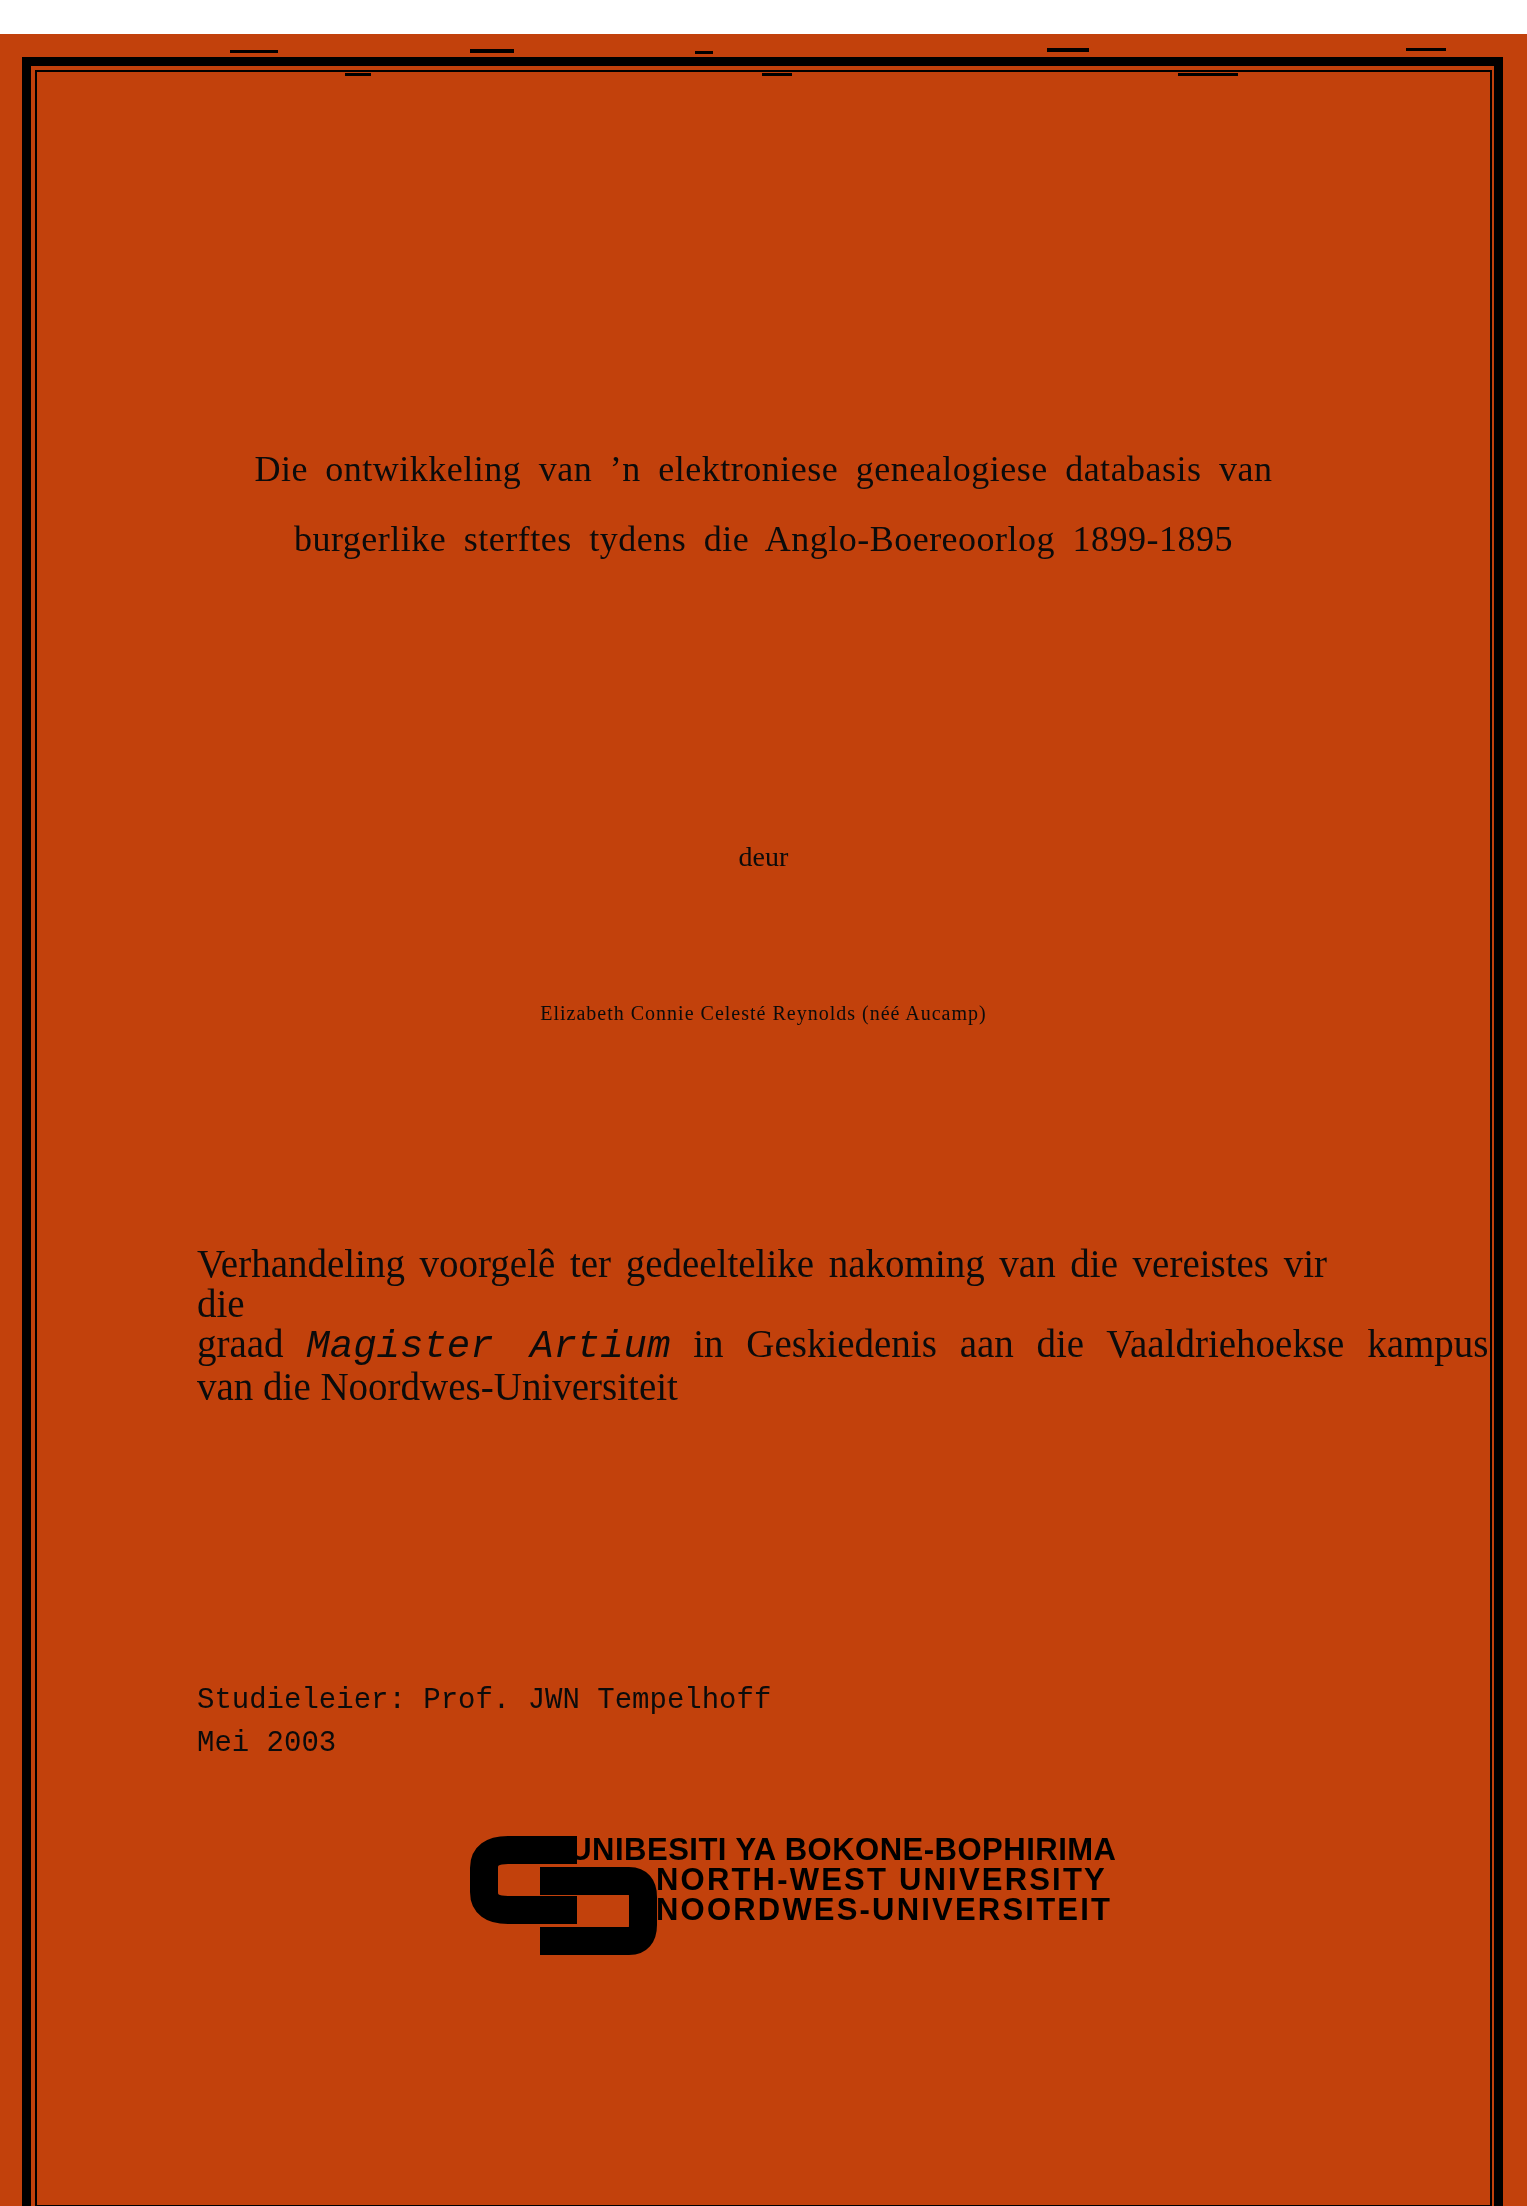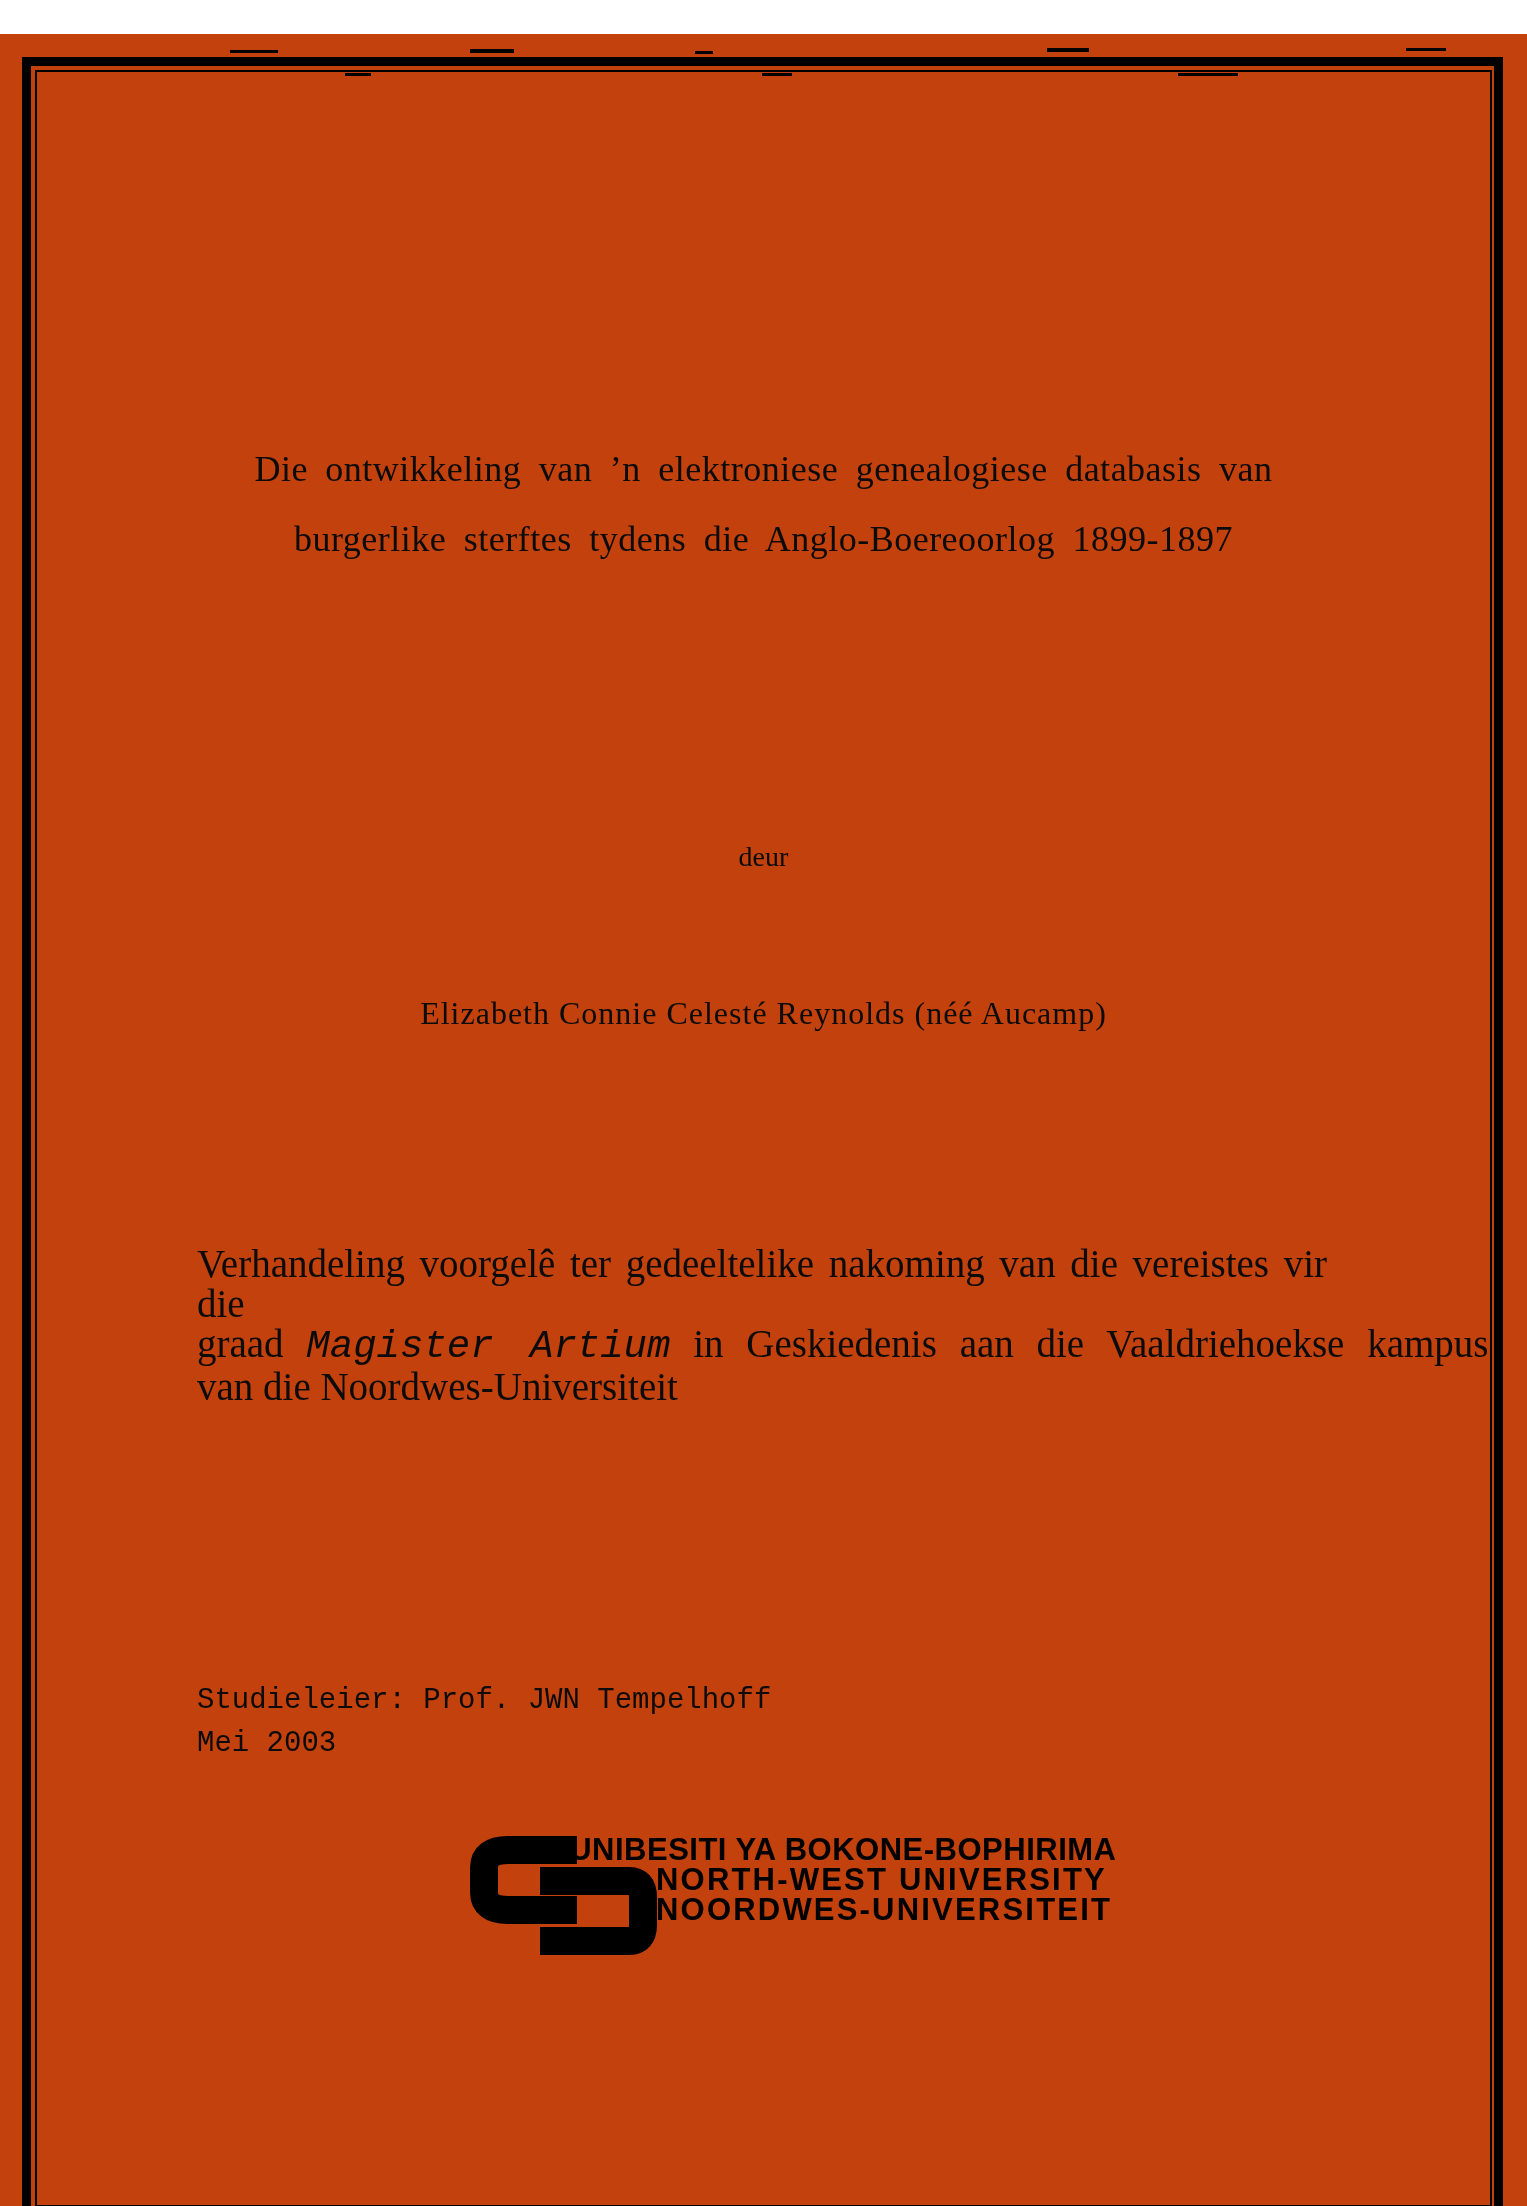--- a/index.html
+++ b/index.html
@@ -32,21 +32,21 @@
     font-size:36px;line-height:70px;
     word-spacing:8px;letter-spacing:0.5px;
     white-space:nowrap;
   }
   .byline{
     position:absolute;left:60px;top:806px;width:1407px;
     text-align:center;font-size:28px;line-height:34px;
   }
   .author{
     position:absolute;left:60px;top:960px;width:1407px;
-    text-align:center;font-size:32px;line-height:38px;
+    text-align:center;font-size:20px;line-height:38px;
     letter-spacing:1px;
   }
   .description{
     position:absolute;left:197px;top:1210px;width:1130px;
     font-size:39px;line-height:40px;
   }
   .desc-line-1{
     text-align:justify;
     text-align-last:justify;
     white-space:normal;
@@ -89,21 +89,21 @@
   <div class="speck" style="left:1406px;top:14px;width:40px;height:3px;"></div>
   <div class="speck" style="left:345px;top:39px;width:26px;height:3px;"></div>
   <div class="speck" style="left:762px;top:39px;width:30px;height:3px;"></div>
   <div class="speck" style="left:1178px;top:39px;width:60px;height:3px;"></div>
 
   <div class="frame-outer"></div>
   <div class="frame-inner"></div>
 
   <div class="title-block">
     <div>Die ontwikkeling van ’n elektroniese genealogiese databasis van</div>
-    <div>burgerlike sterftes tydens die Anglo-Boereoorlog 1899-1897</div>
+    <div>burgerlike sterftes tydens die Anglo-Boereoorlog 1899-1895</div>
   </div>
 
   <div class="byline">deur</div>
 
   <div class="author">Elizabeth Connie Celesté Reynolds (néé Aucamp)</div>
 
   <div class="description">
     <div class="desc-line-1">Verhandeling voorgelê ter gedeeltelike nakoming van die vereistes vir die</div>
     <div class="desc-line-2"><span>graad </span><span class="ital">Magister Artium</span><span> in Geskiedenis aan die Vaaldriehoekse kampus</span></div>
     <div class="desc-line-3">van die Noordwes-Universiteit</div>

